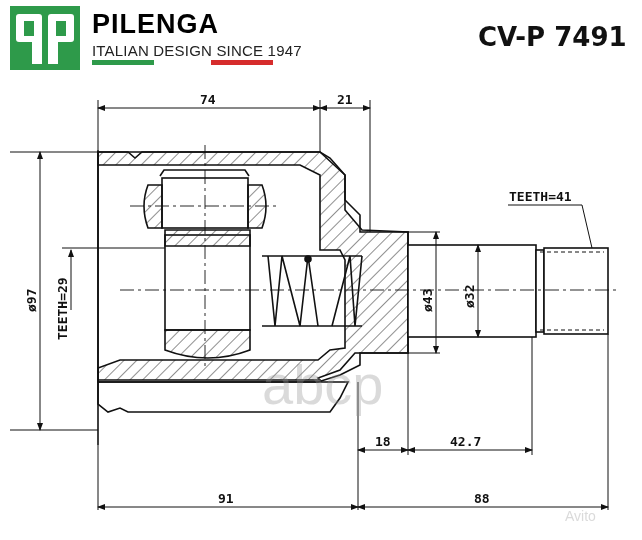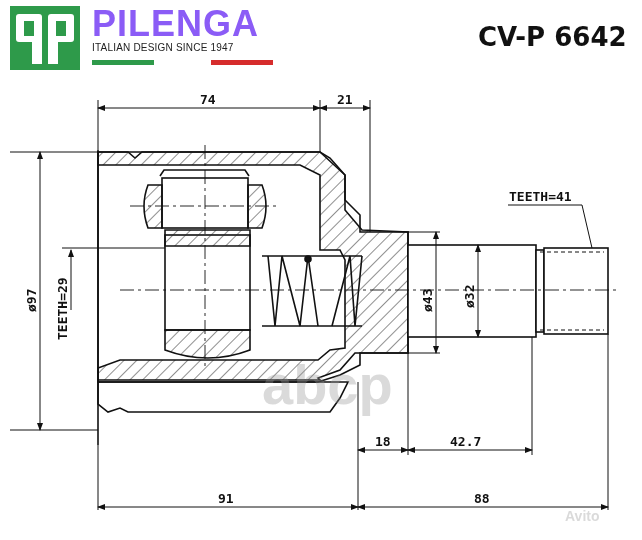--- a/index.html
+++ b/index.html
@@ -1,47 +1,47 @@
 <!DOCTYPE html>
 <html><head>
 <meta charset="utf-8">
 <style>
   html, body { margin: 0; padding: 0; background: #ffffff; }
   body { width: 642px; height: 540px; position: relative; overflow: hidden; font-family: "Liberation Sans", sans-serif; }
   .logo-box { position: absolute; left: 10px; top: 6px; width: 70px; height: 64px; background: #2e9a4a; }
   .logo-mark { position: absolute; left: 0; top: 0; width: 70px; height: 64px; }
-  .brand { position: absolute; left: 92px; top: 4px; font-family: "Liberation Sans", sans-serif; font-weight: 700; font-size: 36px; letter-spacing: 1px; color: #8b5cf6; line-height: 40px; }
-  .tagline { position: absolute; left: 92px; top: 42px; font-family: "Liberation Sans", sans-serif; font-size: 10px; color: #222; letter-spacing: 0.2px; }
+  .brand { position: absolute; left: 92px; top: 4px; font-family: "Liberation Sans", sans-serif; font-weight: 700; font-size: 27px; letter-spacing: 1px; color: #000000; line-height: 40px; }
+  .tagline { position: absolute; left: 92px; top: 42px; font-family: "Liberation Sans", sans-serif; font-size: 15px; color: #222; letter-spacing: 0.2px; }
   .flag-green { position: absolute; left: 92px; top: 60px; width: 62px; height: 5px; background: #2e9a4a; }
   .flag-red { position: absolute; left: 211px; top: 60px; width: 62px; height: 5px; background: #d62c2c; }
   .part-no { position: absolute; left: 478px; top: 22px; font-family: "DejaVu Sans", sans-serif; font-weight: 700; font-size: 26px; color: #111; }
   svg.drawing { position: absolute; left: 0; top: 0; }
   .dim { font-family: "DejaVu Sans Mono", monospace; font-weight: 700; font-size: 13px; fill: #111; }
-  .wm { position: absolute; font-family: "Liberation Sans", sans-serif; font-weight: 700; color: rgba(150,150,150,0.35); }
+  .wm { position: absolute; font-family: "Liberation Sans", sans-serif; font-weight: 400; color: rgba(150,150,150,0.35); }
 </style>
 </head>
 <body>
 
 <div class="logo-box">
   <svg class="logo-mark" viewBox="0 0 70 64">
 
     <rect x="6" y="8" width="26" height="28" rx="3" fill="#fff"></rect>
     <rect x="14" y="15" width="10" height="15" fill="#2e9a4a"></rect>
     <rect x="22" y="30" width="10" height="28" fill="#fff"></rect>
 
     <rect x="38" y="8" width="26" height="28" rx="3" fill="#fff"></rect>
     <rect x="46" y="15" width="10" height="15" fill="#2e9a4a"></rect>
     <rect x="38" y="30" width="10" height="28" fill="#fff"></rect>
   </svg>
 </div>
 <div class="brand">PILENGA</div>
 <div class="tagline">ITALIAN DESIGN SINCE 1947</div>
 <div class="flag-green"></div>
 <div class="flag-red"></div>
-<div class="part-no">CV-P 6642</div>
+<div class="part-no">CV-P 7491</div>
 
 <svg class="drawing" width="642" height="540" viewBox="0 0 642 540">
   <defs>
     <pattern id="hatch" patternUnits="userSpaceOnUse" width="9" height="9" patternTransform="rotate(45)">
       <line x1="0" y1="0" x2="0" y2="9" stroke="#222" stroke-width="1"></line>
     </pattern>
     <marker id="arr" markerWidth="8" markerHeight="6" refX="7" refY="3" orient="auto-start-reverse">
       <path d="M0,0 L8,3 L0,6 z" fill="#111"></path>
     </marker>
   </defs>

